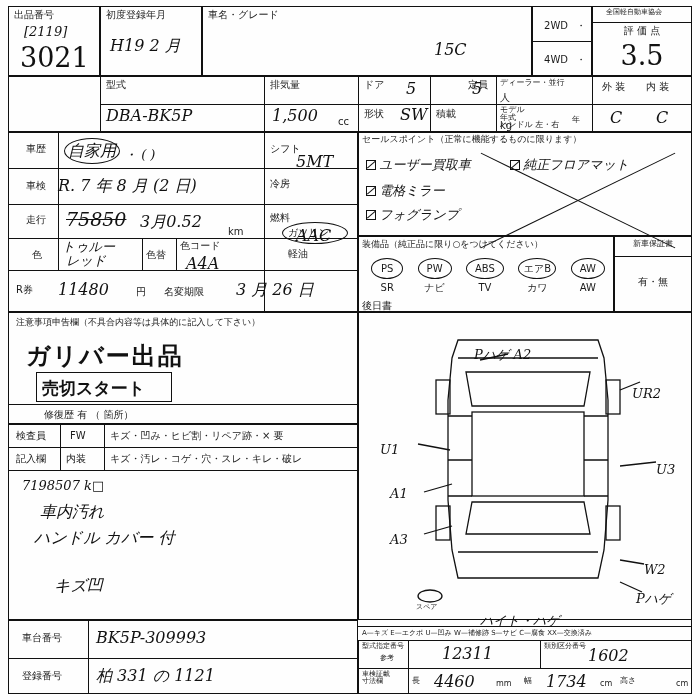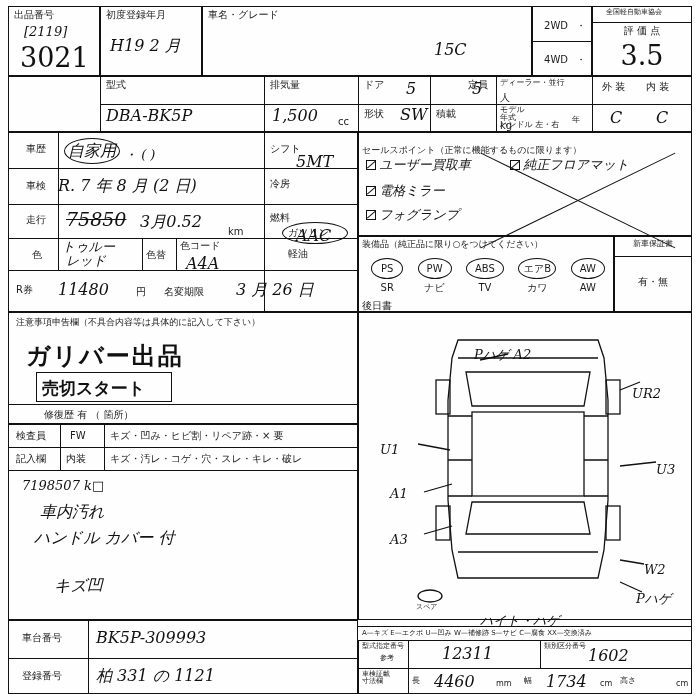--- a/index.html
+++ b/index.html
@@ -144,21 +144,21 @@
   <div class="t lbl" style="left:270px;top:143px;">シフト</div>
   <div class="t hw hw-md" style="left:296px;top:152px;">5MT</div>
   <div class="t lbl" style="left:270px;top:178px;">冷房</div>
   <div class="t hw hw-md" style="left:296px;top:186px;margin-top:40px;">AAC</div>
   <div class="t lbl" style="left:270px;top:212px;">燃料</div>
   <div class="ell" style="left:282px;top:222px;width:64px;height:20px;"></div>
   <div class="t lbl" style="left:288px;top:227px;">ガソリン</div>
   <div class="t lbl" style="left:288px;top:248px;">軽油</div>
 
   <div class="b" style="left:358px;top:132px;width:334px;height:104px;"></div>
-  <div class="t lbl9" style="left:362px;top:135px;margin-top:11px;">セールスポイント（正常に機能するものに限ります）</div>
+  <div class="t lbl9" style="left:362px;top:135px;">セールスポイント（正常に機能するものに限ります）</div>
 
   <div class="t lbl" style="left:366px;top:158px;"><span class="sq"></span> <span class="hw hw-sm">ユーザー買取車</span></div>
   <div class="t lbl" style="left:510px;top:158px;"><span class="sq"></span> <span class="hw hw-sm">純正フロアマット</span></div>
   <div class="t lbl" style="left:366px;top:184px;"><span class="sq"></span> <span class="hw hw-sm">電格ミラー</span></div>
   <div class="t lbl" style="left:366px;top:208px;"><span class="sq"></span> <span class="hw hw-sm">フォグランプ</span></div>
 
   <div class="bigx" style="left:470px;top:170px;width:216px;height:60px;"></div>
 
   <div class="b" style="left:358px;top:236px;width:256px;height:76px;"></div>
   <div class="t lbl9" style="left:362px;top:240px;">装備品（純正品に限り○をつけてください）</div>

